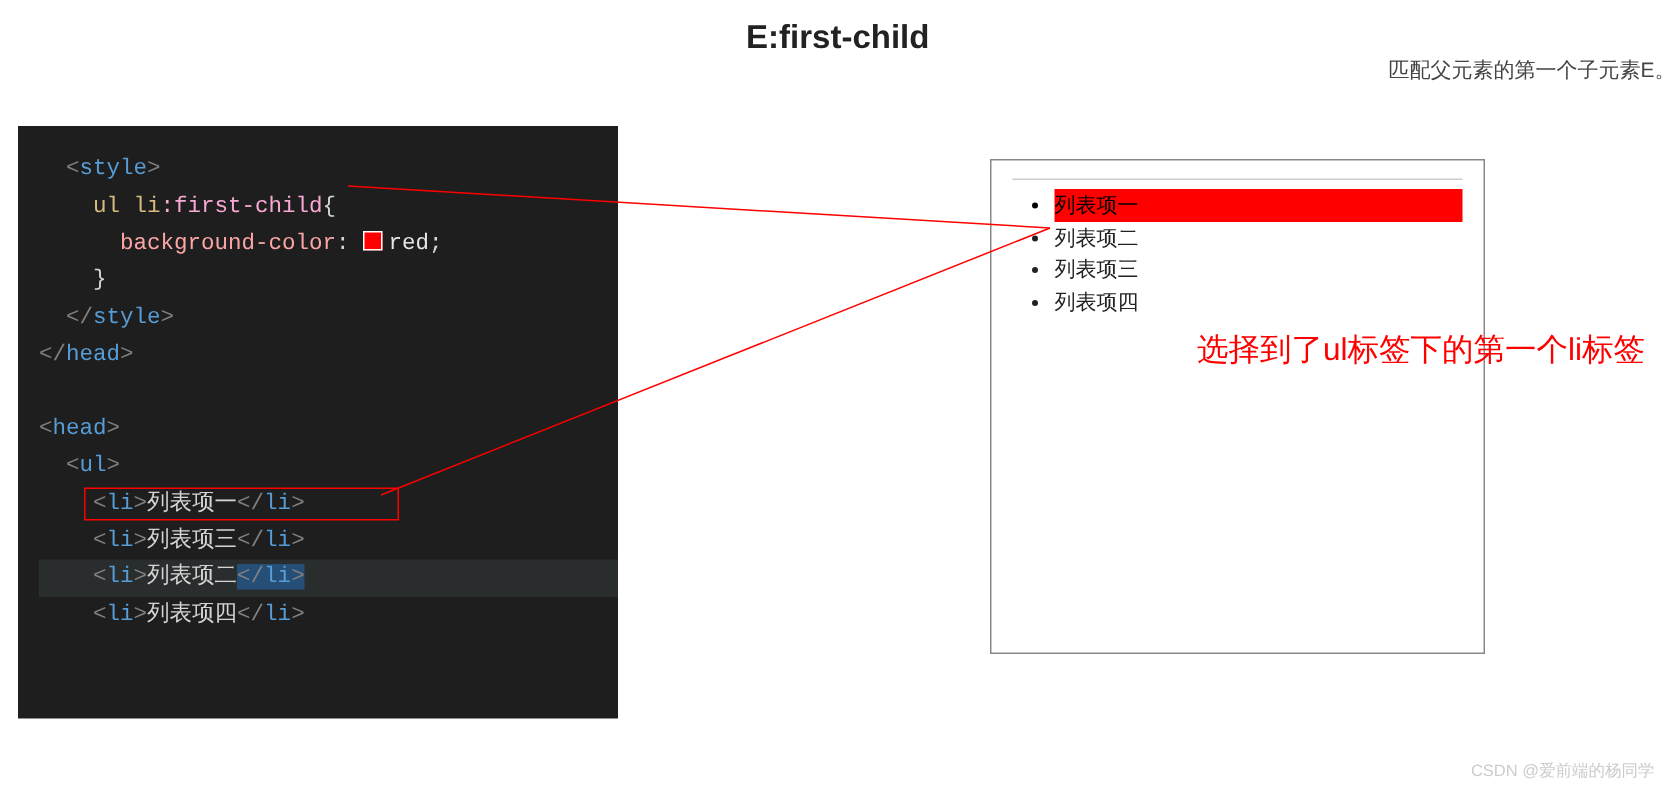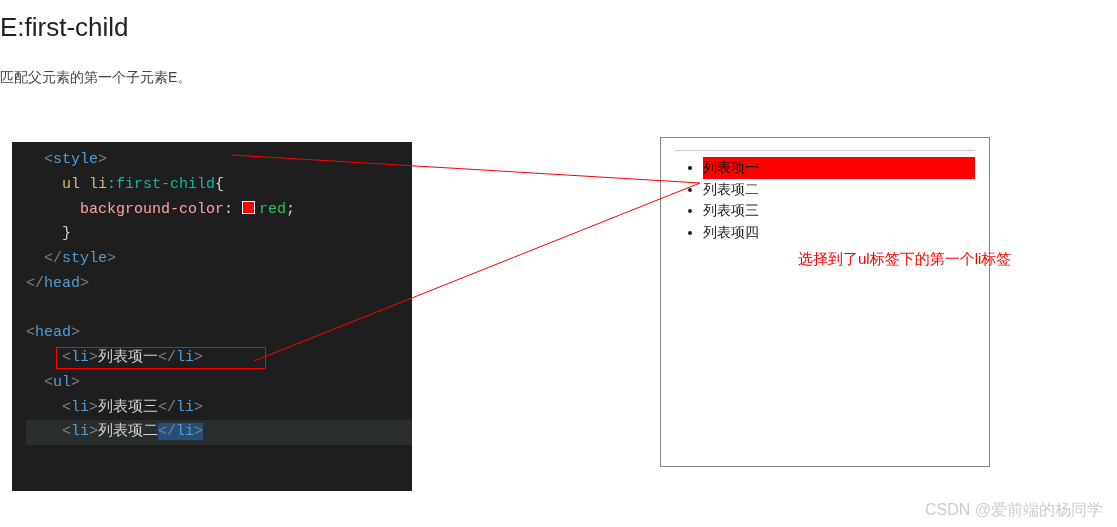--- a/index.html
+++ b/index.html
@@ -7,60 +7,59 @@
     margin: 0;
     padding: 0;
     font-family: -apple-system, BlinkMacSystemFont, "Segoe UI", Arial, sans-serif;
     background: #fff;
     width: 1117px;
     height: 527px;
     position: relative;
     overflow: hidden;
   }
   .title {
-    text-align: left;
-    font-weight: 400;
-    font-size: 26px;
+    text-align: center;
+    font-weight: 700;
+    font-size: 22px;
     color: #222;
     margin-top: 12px;
   }
   .subtitle {
-    text-align: left;
+    text-align: right;
     font-size: 14px;
     color: #444;
-    margin-top: 26px;
+    margin-top: 0;
   }
   .content {
     position: relative;
     margin-top: 28px;
     width: 100%;
     height: 420px;
   }
   .code-pane {
     position: absolute;
     left: 12px;
     top: 0;
     width: 400px;
-    height: 349px;
+    height: 395px;
     background: #1e1e1e;
     font-family: Consolas, "Courier New", monospace;
     font-size: 15px;
     color: #d4d4d4;
-    padding: 6px 0 10px 14px;
+    padding: 17px 0 10px 14px;
     line-height: 1.65;
     overflow: hidden;
-    margin-top: 27px;
   }
   .code-pane .ln { white-space: pre; position: relative; height: 24.75px; }
   .tag { color: #808080; }
   .tagname { color: #569cd6; }
   .sel-el { color: #d7ba7d; text-align: center; }
-  .sel-pseudo { color: #14b8a6; }
+  .sel-pseudo { color: #f9a8d4; }
   .prop { color: #fca5a5; }
-  .val { color: #22c55e; }
+  .val { color: #e5e5e5; }
   .punct { color: #d4d4d4; }
   .txt { color: #d4d4d4; }
   .swatch {
     display: inline-block;
     width: 13px;
     height: 13px;
     background: #ff0000;
     border: 1px solid #fff;
     vertical-align: -1px;
     margin-right: 4px;
@@ -96,63 +95,64 @@
     line-height: 1.55;
     padding: 0;
   }
   .preview-pane li.first {
     background: #ff0000;
     color: #000;
   }
   .annotation {
     position: absolute;
     color: #ff0000;
-    font-size: 15px;
+    font-size: 21px;
     left: 798px;
     top: 135px;
   }
   svg.lines {
     position: absolute;
     left: 0;
     top: 0;
     width: 1117px;
     height: 420px;
     pointer-events: none;
   }
   .watermark {
     position: absolute;
     right: 14px;
     bottom: 6px;
     color: #ccc;
-    font-size: 16px;
+    font-size: 11px;
   }
 </style>
 </head>
 <body>
 
 <div class="title">E:first-child</div>
 <div class="subtitle">匹配父元素的第一个子元素E。</div>
 
 <div class="content">
 
   <div class="code-pane">
     <div class="ln">  <span class="tag">&lt;</span><span class="tagname">style</span><span class="tag">&gt;</span></div>
     <div class="ln">    <span class="sel-el">ul li</span><span class="sel-pseudo">:first-child</span><span class="punct">{</span></div>
     <div class="ln">      <span class="prop">background-color</span><span class="punct">: </span><span class="swatch"></span><span class="val">red</span><span class="punct">;</span></div>
     <div class="ln">    <span class="punct">}</span></div>
     <div class="ln">  <span class="tag">&lt;/</span><span class="tagname">style</span><span class="tag">&gt;</span></div>
     <div class="ln"><span class="tag">&lt;/</span><span class="tagname">head</span><span class="tag">&gt;</span></div>
     <div class="ln"> </div>
     <div class="ln"><span class="tag">&lt;</span><span class="tagname">head</span><span class="tag">&gt;</span></div>
+    <div class="ln">  <span class="tag">&lt;</span><span class="tagname">ul</span><span class="tag">&gt;</span></div>
     <div class="ln">    <span class="tag">&lt;</span><span class="tagname">li</span><span class="tag">&gt;</span><span class="txt">列表项一</span><span class="tag">&lt;/</span><span class="tagname">li</span><span class="tag">&gt;</span>
       <span class="sel-box" style="left:30px; top:1px; width:210px; height:22px;"></span>
     </div>
-    <div class="ln">  <span class="tag">&lt;</span><span class="tagname">ul</span><span class="tag">&gt;</span></div>
     <div class="ln">    <span class="tag">&lt;</span><span class="tagname">li</span><span class="tag">&gt;</span><span class="txt">列表项三</span><span class="tag">&lt;/</span><span class="tagname">li</span><span class="tag">&gt;</span></div>
     <div class="ln hiline">    <span class="tag">&lt;</span><span class="tagname">li</span><span class="tag">&gt;</span><span class="txt">列表项二</span><span class="tag" style="background:#264f78;">&lt;/</span><span class="tagname" style="background:#264f78;">li</span><span class="tag" style="background:#264f78;">&gt;</span></div>
+    <div class="ln">    <span class="tag">&lt;</span><span class="tagname">li</span><span class="tag">&gt;</span><span class="txt">列表项四</span><span class="tag">&lt;/</span><span class="tagname">li</span><span class="tag">&gt;</span></div>
   </div>
 
   <div class="preview-pane">
     <hr>
     <ul>
       <li class="first">列表项一</li>
       <li>列表项二</li>
       <li>列表项三</li>
       <li>列表项四</li>
     </ul>

